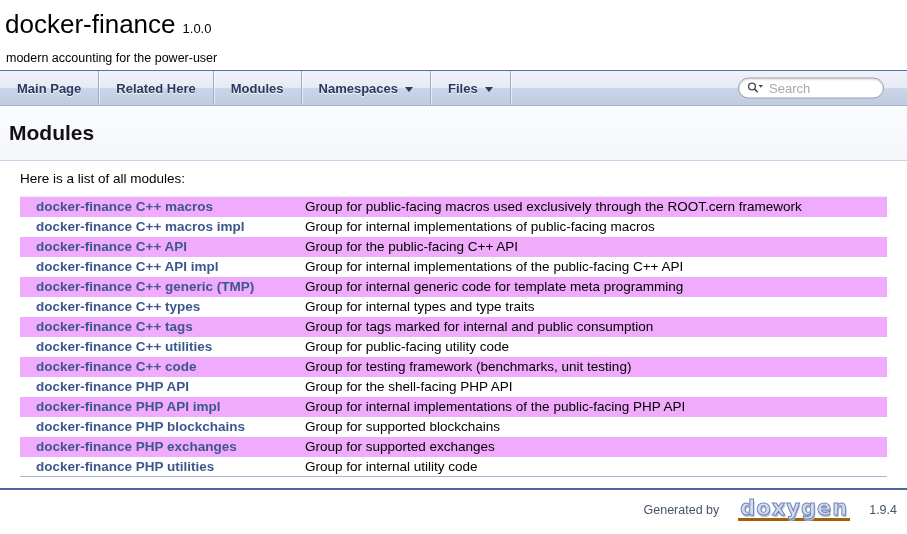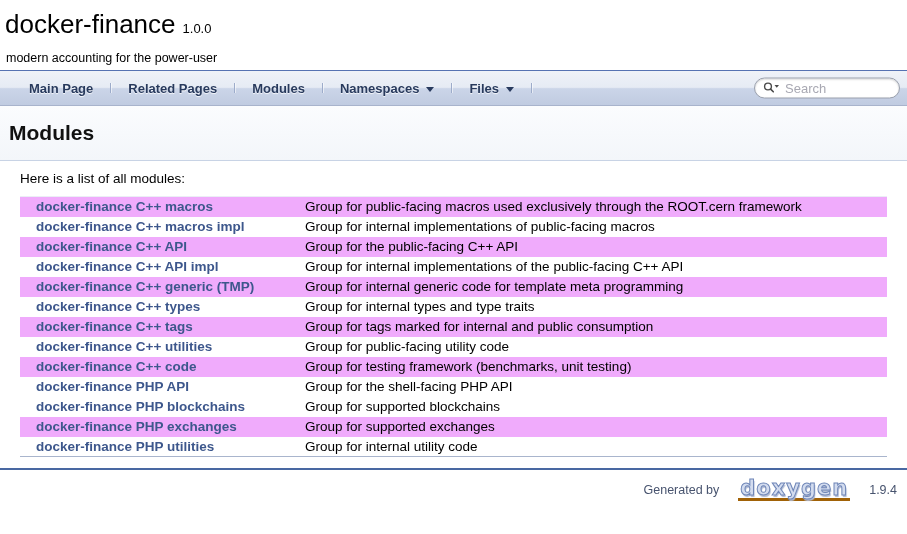--- a/index.html
+++ b/index.html
@@ -22,40 +22,40 @@
   .projectbrief { font-size: 12.5px; padding: 1px 0 3px 1px; color: #000; }
 
   
   .navrow {
     position: relative; height: 36px;
     border-top: 1px solid #5672B2;
     border-bottom: 1px solid #A8B3CC;
     background: linear-gradient(to bottom, #EFF2F8 0%, #E6EBF4 48%, #CBD5E8 52%, #C0CBE1 100%);
   }
   .tablist {
-    margin: 0; padding: 12px; list-style: none;
+    margin: 0; padding: 0; list-style: none;
     display: flex; height: 100%; align-items: stretch;
   }
   .tab {
     display: flex; align-items: center;
     padding: 0 17px;
     border-right: 1px solid #9DACCA;
     box-shadow: 1px 0 0 rgba(255,255,255,0.55);
     font-weight: bold; font-size: 13px; color: #283A5D;
     text-shadow: 0 1px 1px rgba(255,255,255,0.9);
     cursor: pointer; white-space: nowrap;
   }
   .tab .arrow {
     width: 0; height: 0; margin-left: 7px; margin-top: 2px;
     border-left: 4px solid transparent;
     border-right: 4px solid transparent;
     border-top: 5px solid #283A5D;
   }
   .searchbox {
-    position: absolute; right: 7px; top: 50%; transform: translateY(-50%);
+    position: absolute; right: 23px; top: 50%; transform: translateY(-50%);
     width: 146px; height: 21px;
     background: #fff;
     border: 1px solid #9AA0AD; border-radius: 11px;
     box-shadow: inset 0 1px 2px rgba(0,0,0,0.18);
     display: flex; align-items: center; padding: 0 8px; gap: 3px;
   }
   .searchbox .mag { display: flex; align-items: center; cursor: pointer; flex: 0 0 auto; }
   .searchbox input {
     border: none; outline: none; background: transparent;
     width: 100%; font-family: "Liberation Sans", sans-serif;
@@ -119,21 +119,21 @@
   </div>
   <div class="projectbrief">modern accounting for the power-user</div>
 </div>
 
 <div class="navrow">
   <ul class="tablist">
       <li class="tab">
         <span>Main Page</span>
       </li>
       <li class="tab">
-        <span>Related Pages</span>
+        <span>Related Here</span>
       </li>
       <li class="tab">
         <span>Modules</span>
       </li>
       <li class="tab">
         <span>Namespaces</span>
         <span class="arrow"></span>
       </li>
       <li class="tab">
         <span>Files</span>
@@ -193,20 +193,24 @@
           <td class="desc">Group for public-facing utility code</td>
         </tr>
         <tr class="odd">
           <td class="entry"><a class="el" href="#">docker-finance C++ code</a></td>
           <td class="desc">Group for testing framework (benchmarks, unit testing)</td>
         </tr>
         <tr>
           <td class="entry"><a class="el" href="#">docker-finance PHP API</a></td>
           <td class="desc">Group for the shell-facing PHP API</td>
         </tr>
+        <tr class="odd">
+          <td class="entry"><a class="el" href="#">docker-finance PHP API impl</a></td>
+          <td class="desc">Group for internal implementations of the public-facing PHP API</td>
+        </tr>
         <tr>
           <td class="entry"><a class="el" href="#">docker-finance PHP blockchains</a></td>
           <td class="desc">Group for supported blockchains</td>
         </tr>
         <tr class="odd">
           <td class="entry"><a class="el" href="#">docker-finance PHP exchanges</a></td>
           <td class="desc">Group for supported exchanges</td>
         </tr>
         <tr>
           <td class="entry"><a class="el" href="#">docker-finance PHP utilities</a></td>

